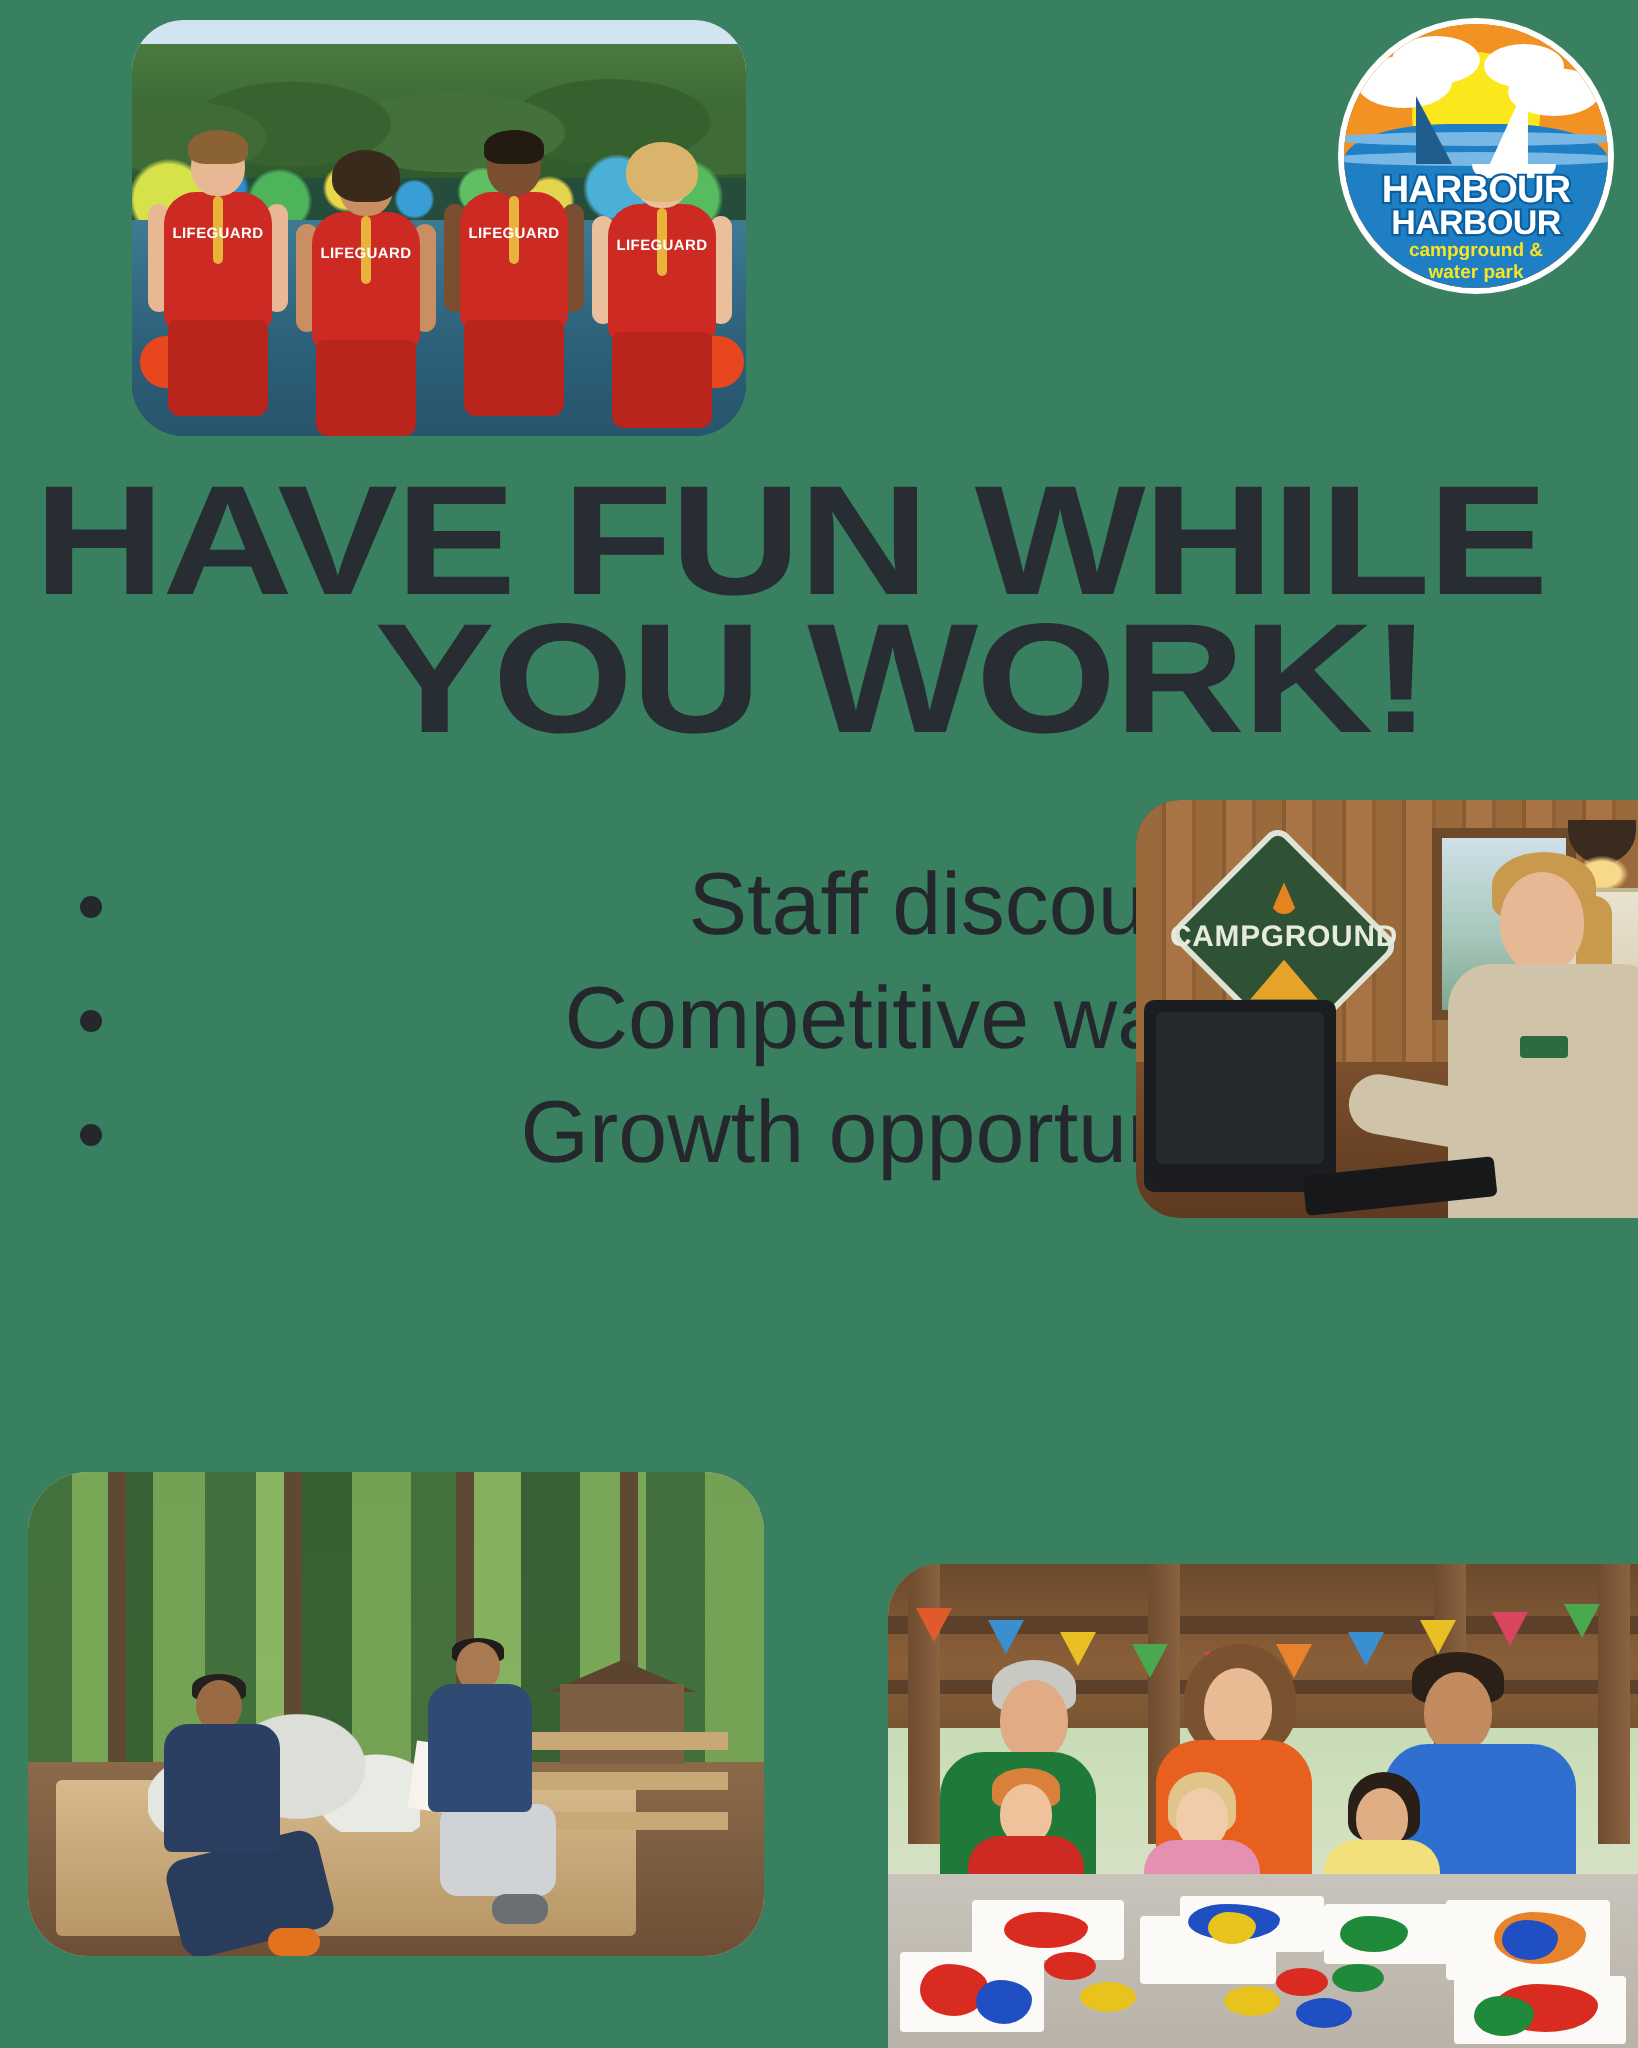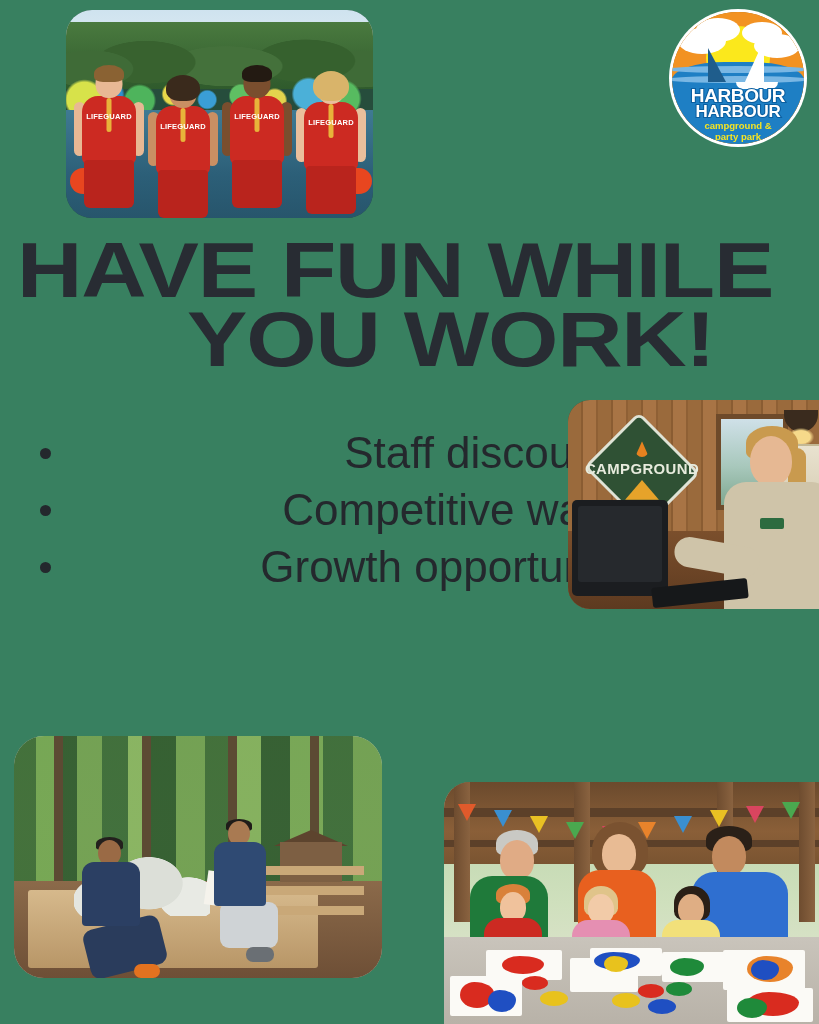--- a/index.html
+++ b/index.html
@@ -479,21 +479,21 @@
     <div class="logo-cloud" style="right:22px; top:10px; width:40px; height:22px;"></div>
     <div class="logo-water"></div>
     <div class="logo-wave" style="top:54px;"></div>
     <div class="logo-wave" style="top:64px;"></div>
     <div class="layer" style="left:36px; top:36px; width:0; height:0; border-left:0 solid transparent; border-right:18px solid transparent; border-bottom:34px solid #1f5d8c;"></div>
     <div class="layer" style="left:72px; top:28px; width:0; height:0; border-left:20px solid transparent; border-right:0 solid transparent; border-bottom:44px solid #ffffff;"></div>
     <div class="layer" style="left:64px; top:70px; width:42px; height:7px; background:#ffffff; border-radius:0 0 8px 8px;"></div>
     <div class="logo-text" id="logo-name-top">HARBOUR</div>
     <div class="logo-text" id="logo-name-bottom">HARBOUR</div>
     <div class="logo-text" id="logo-tagline-1">campground &amp;</div>
-    <div class="logo-text" id="logo-tagline-2">party park</div>
+    <div class="logo-text" id="logo-tagline-2">water park</div>
   </div>
 
   <div id="headline">
     <span id="headline-line-1">HAVE FUN WHILE</span>
     <span id="headline-line-2">YOU WORK!</span>
   </div>
 
   <ul id="benefits-list">
     <li>Staff discounts</li>
     <li>Competitive wage</li>

